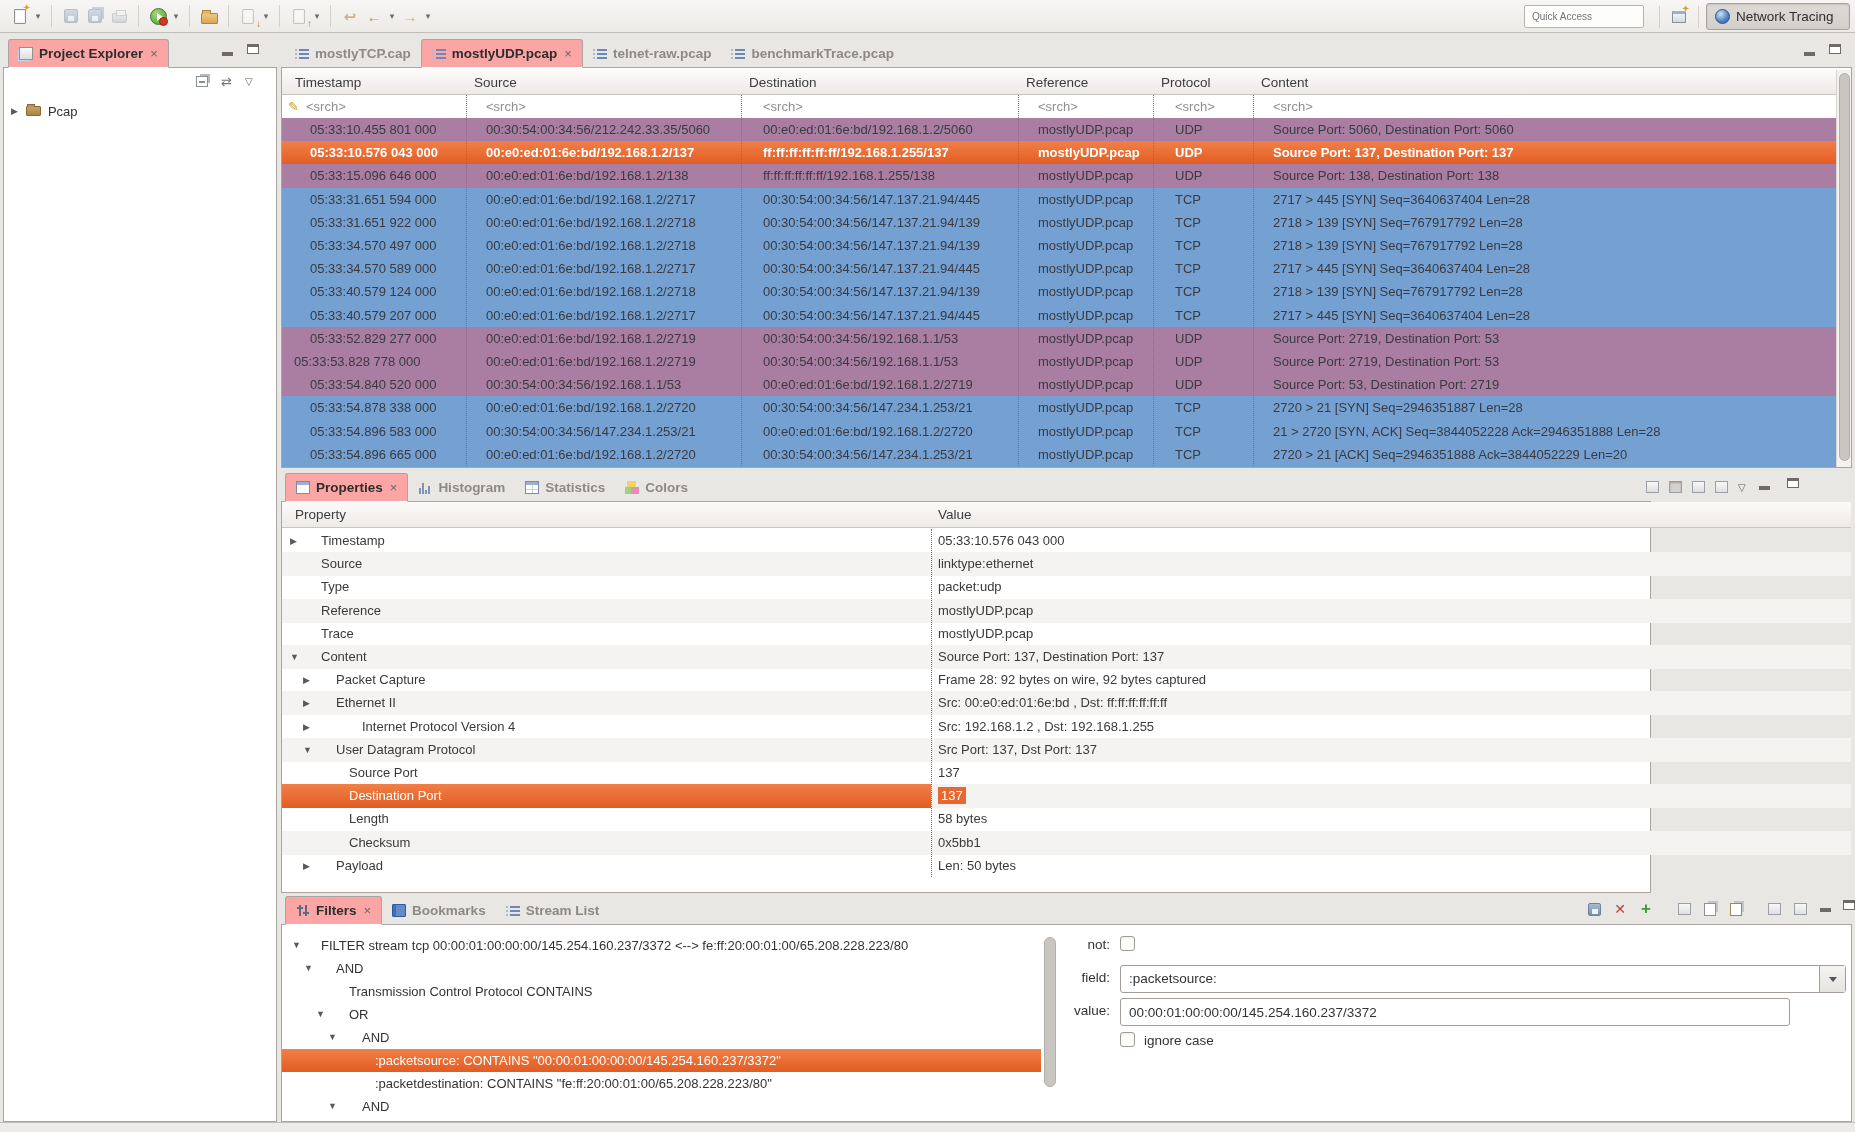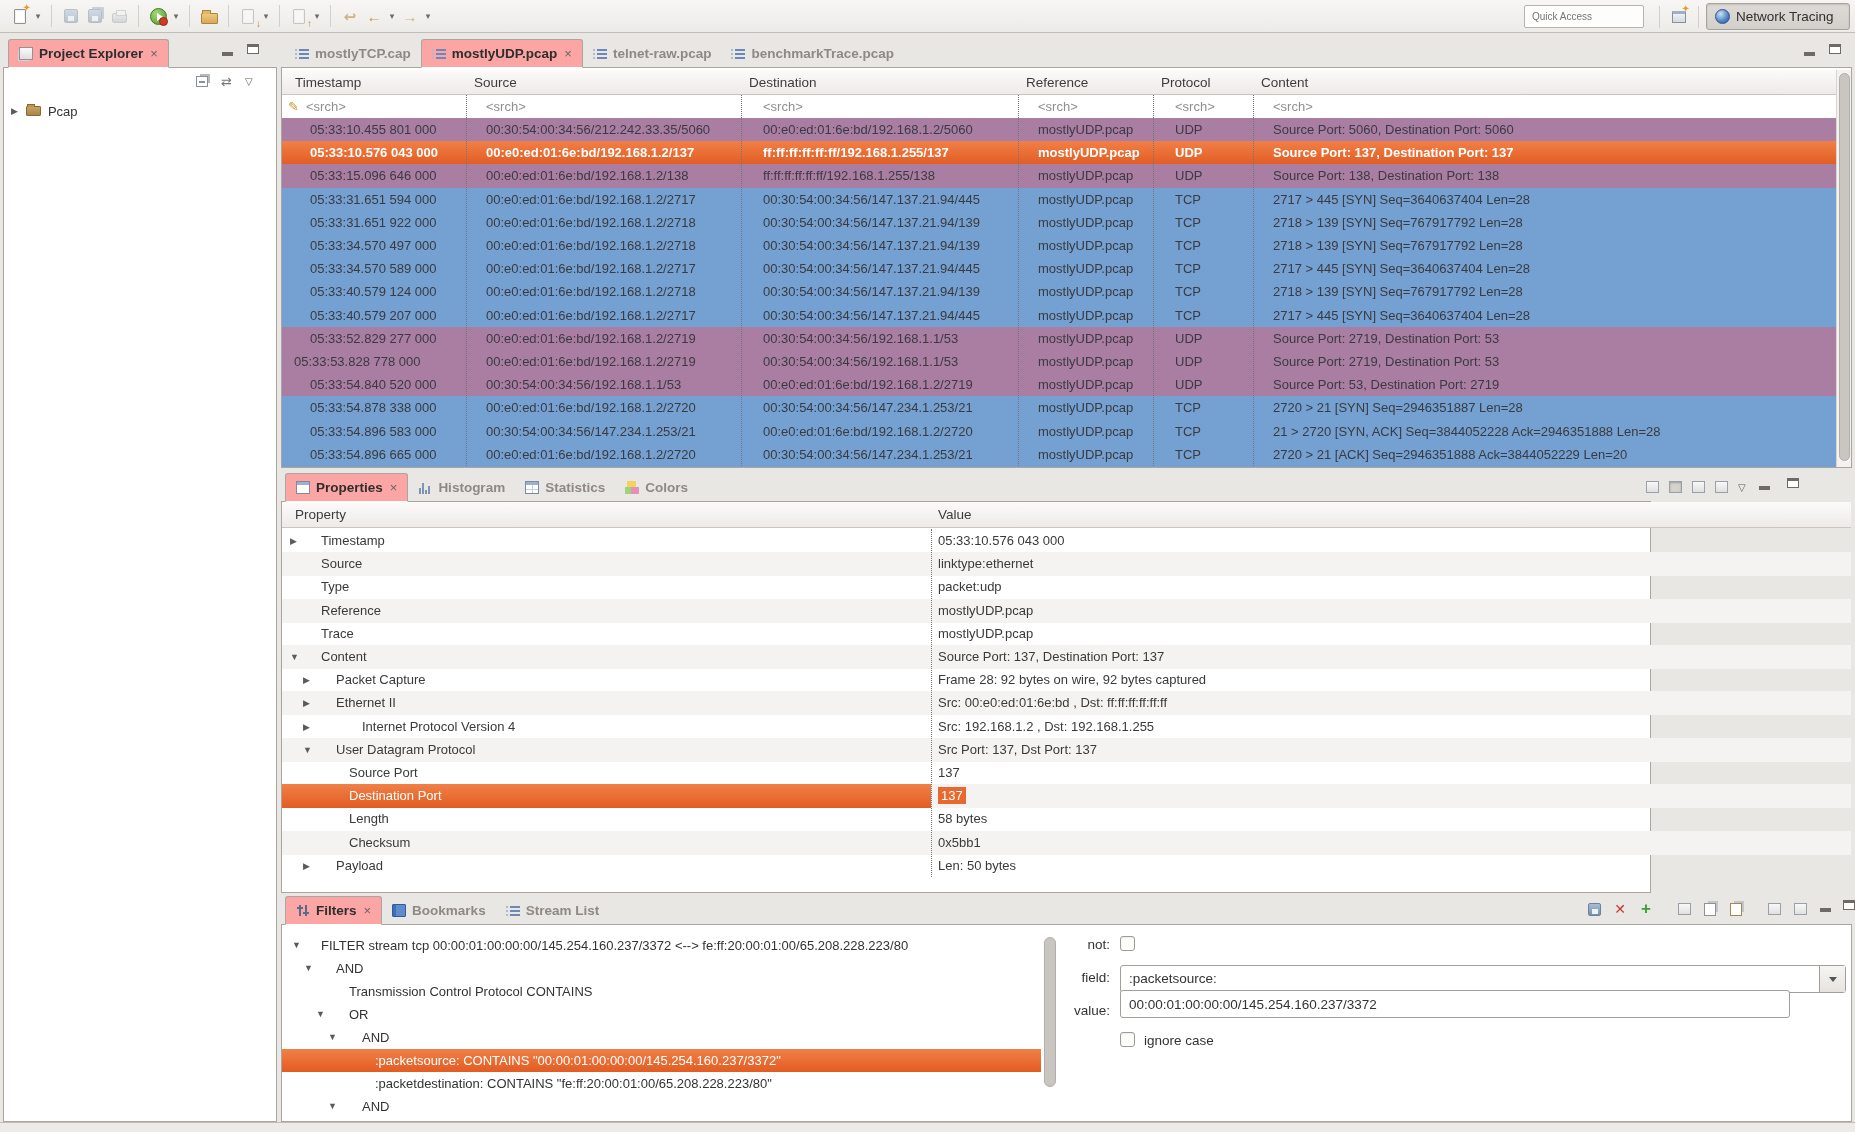--- a/index.html
+++ b/index.html
@@ -593,19 +593,19 @@
     </div>
 
     <div class="form-lbl" style="left:768px;top:12px;">not:</div>
     <div class="checkbox" style="left:838px;top:11px;"></div>
     <div class="form-lbl" style="left:768px;top:45px;">field:</div>
     <div class="combo" style="left:838px;top:40px;width:726px;">
       <span class="txt">:packetsource:</span>
       <span class="combo-btn"></span>
     </div>
     <div class="form-lbl" style="left:768px;top:78px;">value:</div>
-    <input class="txt-input" style="left: 838px; top: 65px; width: 670px;" value="00:00:01:00:00:00/145.254.160.237/3372">
+    <input class="txt-input" style="left: 838px; top: 73px; width: 670px;" value="00:00:01:00:00:00/145.254.160.237/3372">
     <div class="checkbox" style="left:838px;top:107px;"></div>
     <span class="abs" style="left:862px;top:108px;font-size:13.5px;color:#333;">ignore case</span>
   </div>
 
   <div class="statusbar"></div>
 </div>
 
 </body></html>

